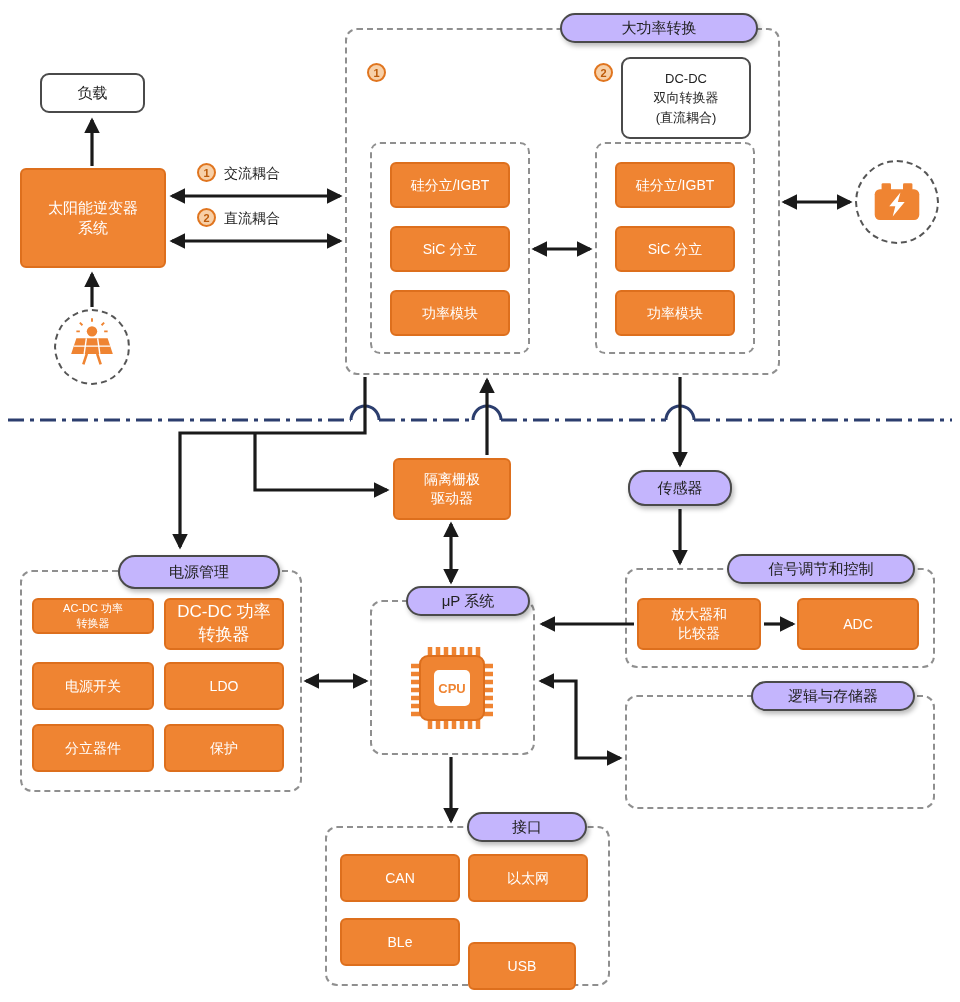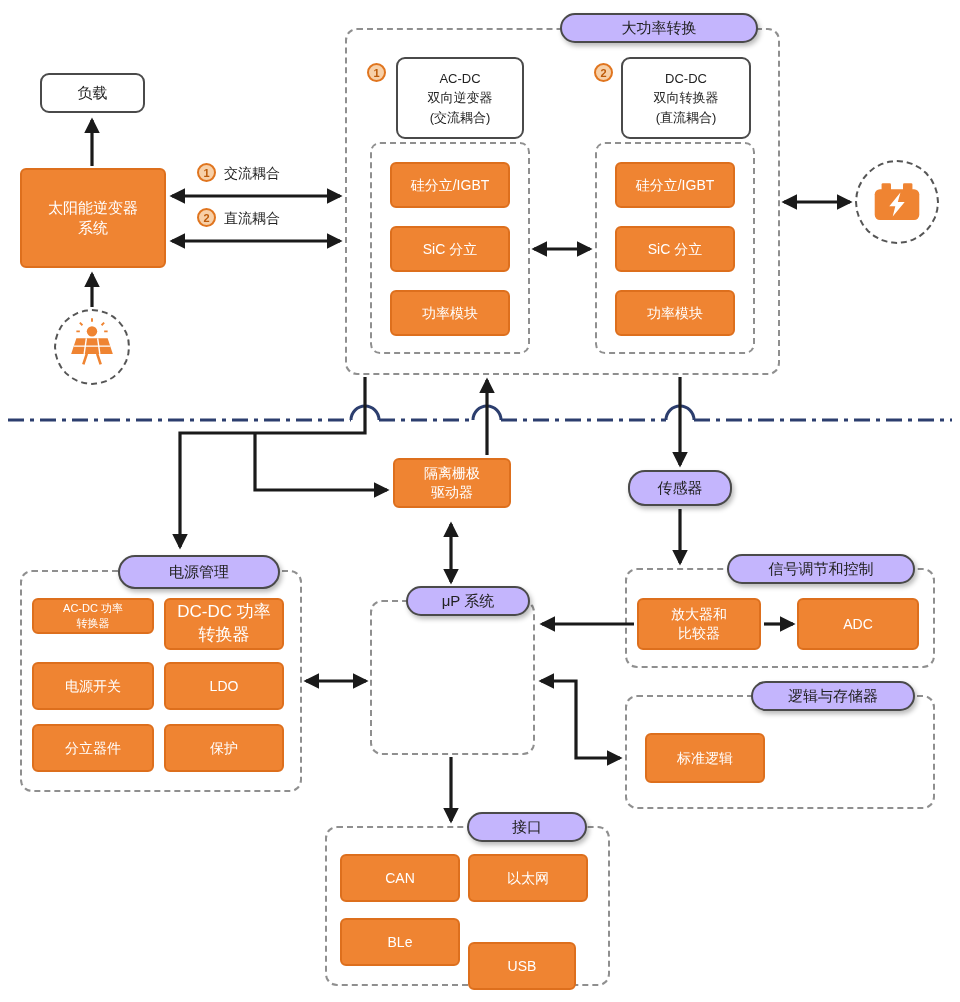--- a/index.html
+++ b/index.html
@@ -89,23 +89,20 @@
 
   <div class="badge" style="left:197px;top:163px">1</div>
   <div class="couplabel" style="left:224px;top:165px">交流耦合</div>
   <div class="badge" style="left:197px;top:208px">2</div>
   <div class="couplabel" style="left:224px;top:210px">直流耦合</div>
 
   <div class="dashedbox" style="left:345px;top:28px;width:435px;height:347px"></div>
   <div class="pill" style="left:560px;top:13px;width:198px;height:30px">大功率转换</div>
 
   <div class="badge" style="left:367px;top:63px">1</div>
-  <div class="wbox" style="left:396px;top:57px;width:128px;height:82px">AC-DC
-双向逆变器
-(交流耦合)</div>
   <div class="dashedbox" style="left:370px;top:142px;width:160px;height:212px;border-radius:10px"></div>
   <div class="oblock" style="left:390px;top:162px;width:120px;height:46px">硅分立/IGBT</div>
   <div class="oblock" style="left:390px;top:226px;width:120px;height:46px">SiC 分立</div>
   <div class="oblock" style="left:390px;top:290px;width:120px;height:46px">功率模块</div>
 
   <div class="badge" style="left:594px;top:63px">2</div>
   <div class="wbox" style="left:621px;top:57px;width:130px;height:82px">DC-DC
 双向转换器
 (直流耦合)</div>
   <div class="dashedbox" style="left:595px;top:142px;width:160px;height:212px;border-radius:10px"></div>
@@ -115,47 +112,59 @@
 
   <div class="iconcircle" style="left:855px;top:160px;width:84px;height:84px">
     <svg width="72" height="72" viewBox="0 0 84 84">
       <rect x="24" y="20" width="11" height="9" rx="1.5" fill="#EF8432"></rect>
       <rect x="49" y="20" width="11" height="9" rx="1.5" fill="#EF8432"></rect>
       <rect x="16" y="27" width="52" height="36" rx="6" fill="#EF8432"></rect>
       <polygon points="46,31 33,47 40,47 37,59 51,42 43,42" fill="#fff"></polygon>
     </svg>
   </div>
 
-  <div class="oblock" style="left:393px;top:458px;width:118px;height:50px">隔离栅极
+  <div class="oblock" style="left:393px;top:458px;width:118px;height:62px">隔离栅极
 驱动器</div>
   <div class="pill" style="left:628px;top:470px;width:104px;height:36px">传感器</div>
 
   <div class="dashedbox" style="left:20px;top:570px;width:282px;height:222px"></div>
   <div class="pill" style="left:118px;top:555px;width:162px;height:34px">电源管理</div>
   <div class="oblock" style="left:32px;top:598px;width:122px;height:36px;font-size:11px">AC-DC 功率
 转换器</div>
   <div class="oblock" style="left:164px;top:598px;width:120px;height:52px;font-size:17px">DC-DC 功率
 转换器</div>
   <div class="oblock" style="left:32px;top:662px;width:122px;height:48px">电源开关</div>
   <div class="oblock" style="left:164px;top:662px;width:120px;height:48px">LDO</div>
   <div class="oblock" style="left:32px;top:724px;width:122px;height:48px">分立器件</div>
   <div class="oblock" style="left:164px;top:724px;width:120px;height:48px">保护</div>
 
   <div class="dashedbox" style="left:370px;top:600px;width:165px;height:155px"></div>
   <div class="pill" style="left:406px;top:586px;width:124px;height:30px">μP 系统</div>
+  <div style="position:absolute;left:404px;top:640px;width:96px;height:96px;z-index:3">
+    <svg width="96" height="96" viewBox="0 0 96 96">
+      <g stroke="#EF8432" stroke-width="4.5">
+        <path d="M26,7 V17 M34,7 V17 M42,7 V17 M50,7 V17 M58,7 V17 M66,7 V17 M74,7 V17"></path>
+        <path d="M26,79 V89 M34,79 V89 M42,79 V89 M50,79 V89 M58,79 V89 M66,79 V89 M74,79 V89"></path>
+        <path d="M7,26 H17 M7,34 H17 M7,42 H17 M7,50 H17 M7,58 H17 M7,66 H17 M7,74 H17"></path>
+        <path d="M79,26 H89 M79,34 H89 M79,42 H89 M79,50 H89 M79,58 H89 M79,66 H89 M79,74 H89"></path>
+      </g>
+      <rect x="16" y="16" width="64" height="64" rx="8" fill="#EF8432" stroke="#DD6F1D" stroke-width="2"></rect>
+      <rect x="30" y="30" width="36" height="36" rx="5" fill="#fff"></rect>
+      <text x="48" y="53" text-anchor="middle" font-size="13" font-weight="bold" fill="#EF8432">CPU</text>
+    </svg>
+  </div>
 
   <div class="dashedbox" style="left:625px;top:568px;width:310px;height:100px"></div>
   <div class="pill" style="left:727px;top:554px;width:188px;height:30px">信号调节和控制</div>
   <div class="oblock" style="left:637px;top:598px;width:124px;height:52px">放大器和
 比较器</div>
   <div class="oblock" style="left:797px;top:598px;width:122px;height:52px">ADC</div>
 
   <div class="dashedbox" style="left:625px;top:695px;width:310px;height:114px"></div>
   <div class="pill" style="left:751px;top:681px;width:164px;height:30px">逻辑与存储器</div>
-  <div class="oblock" style="left:645px;top:733px;width:120px;height:50px">标准逻辑</div>
 
   <div class="dashedbox" style="left:325px;top:826px;width:285px;height:160px"></div>
   <div class="pill" style="left:467px;top:812px;width:120px;height:30px">接口</div>
   <div class="oblock" style="left:340px;top:854px;width:120px;height:48px">CAN</div>
   <div class="oblock" style="left:468px;top:854px;width:120px;height:48px">以太网</div>
   <div class="oblock" style="left:340px;top:918px;width:120px;height:48px">BLe</div>
   <div class="oblock" style="left:468px;top:942px;width:108px;height:48px">USB</div>
 
 </div>
 

